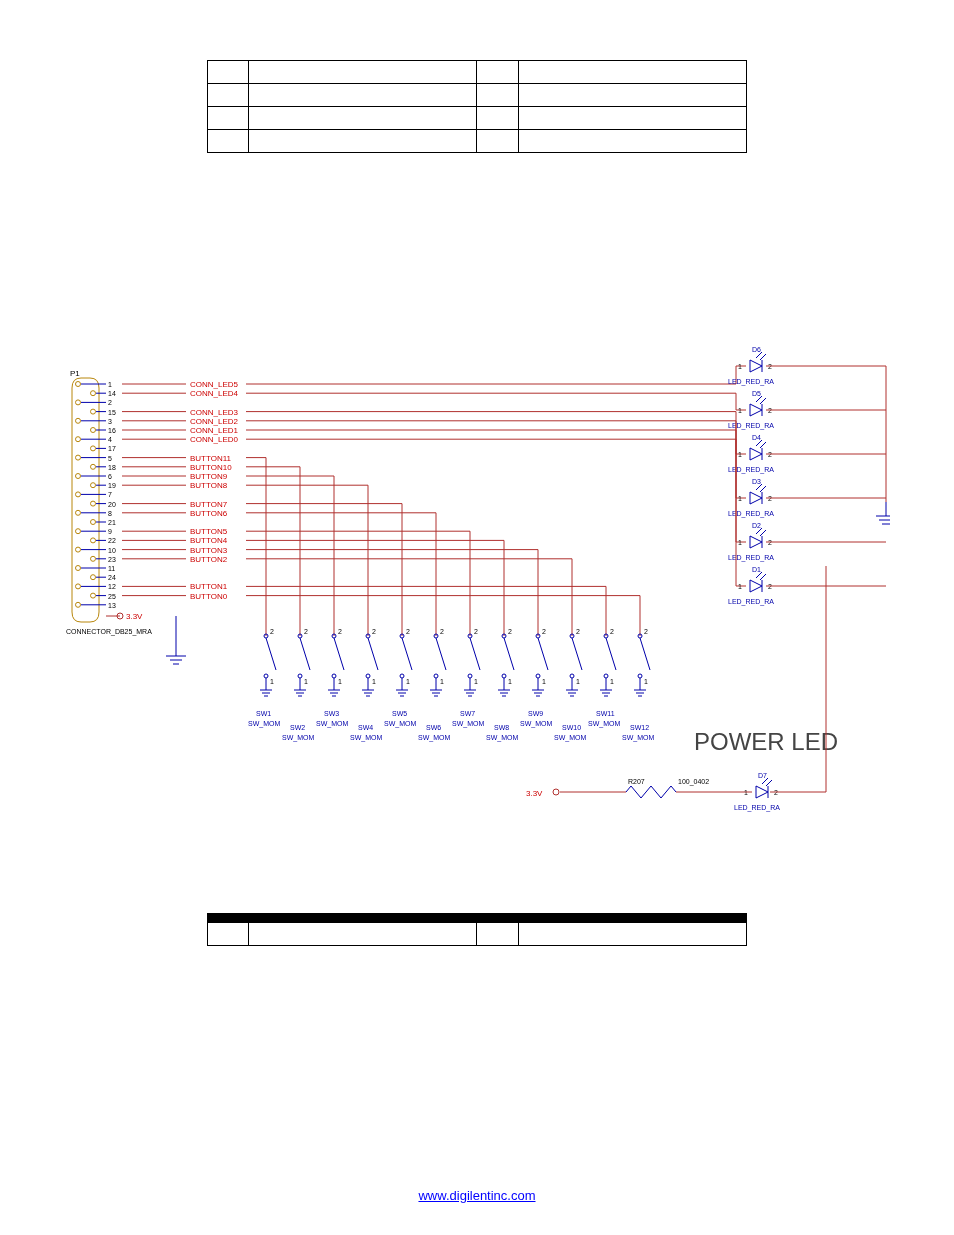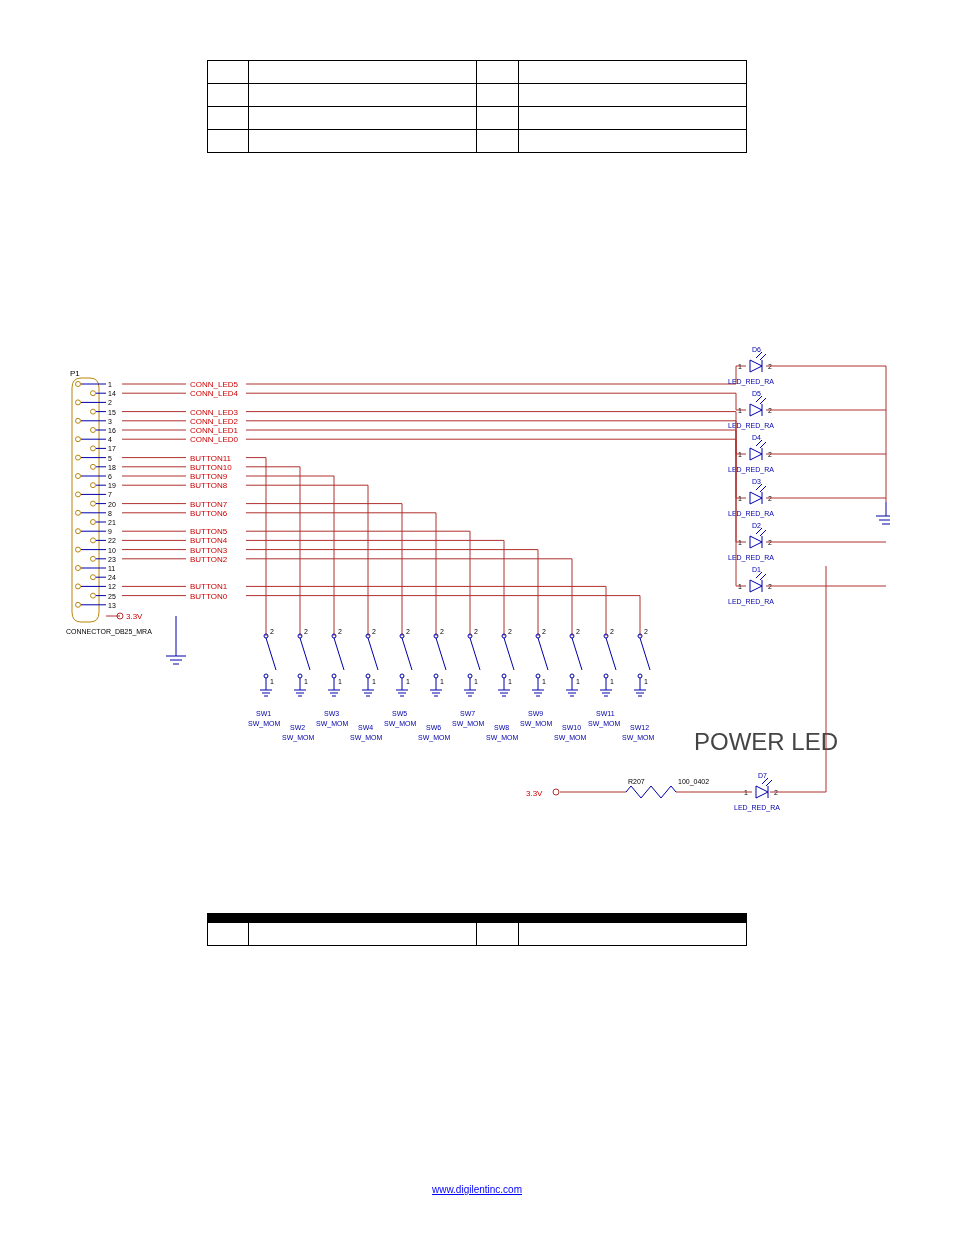--- a/index.html
+++ b/index.html
@@ -24,21 +24,21 @@
   .tbl2 td:nth-child(3),.tbl2 th:nth-child(3){width:30px;}
   .tbl2 td:nth-child(4),.tbl2 th:nth-child(4){width:230px;}
   .schematic{position:absolute;left:66px;top:336px;width:824px;height:520px;border:0;}
   .schematic text{font-family:Arial;}
   .pm-label{fill:#000;font-size:8px;}
   .net{fill:#c00;font-size:8px;}
   .tiny{fill:#000;font-size:7px;}
   .sw-lbl{fill:#00a;font-size:7px;}
   .led-lbl{fill:#00a;font-size:7px;}
   .powerled{fill:#444;font-family:'Courier New',monospace;font-size:24px;}
-  .footer-link{position:absolute;bottom:40px;width:100%;text-align:center;color:#00f;text-decoration:underline;font-size:10px;}
+  .footer-link{position:absolute;bottom:32px;width:100%;text-align:center;color:#00f;text-decoration:underline;font-size:13px;}
 </style>
 </head>
 <body>
 
 <div class="page">
 
   <table class="tbl">
     <tbody id="t1body">
         <tr>
           <td></td>

